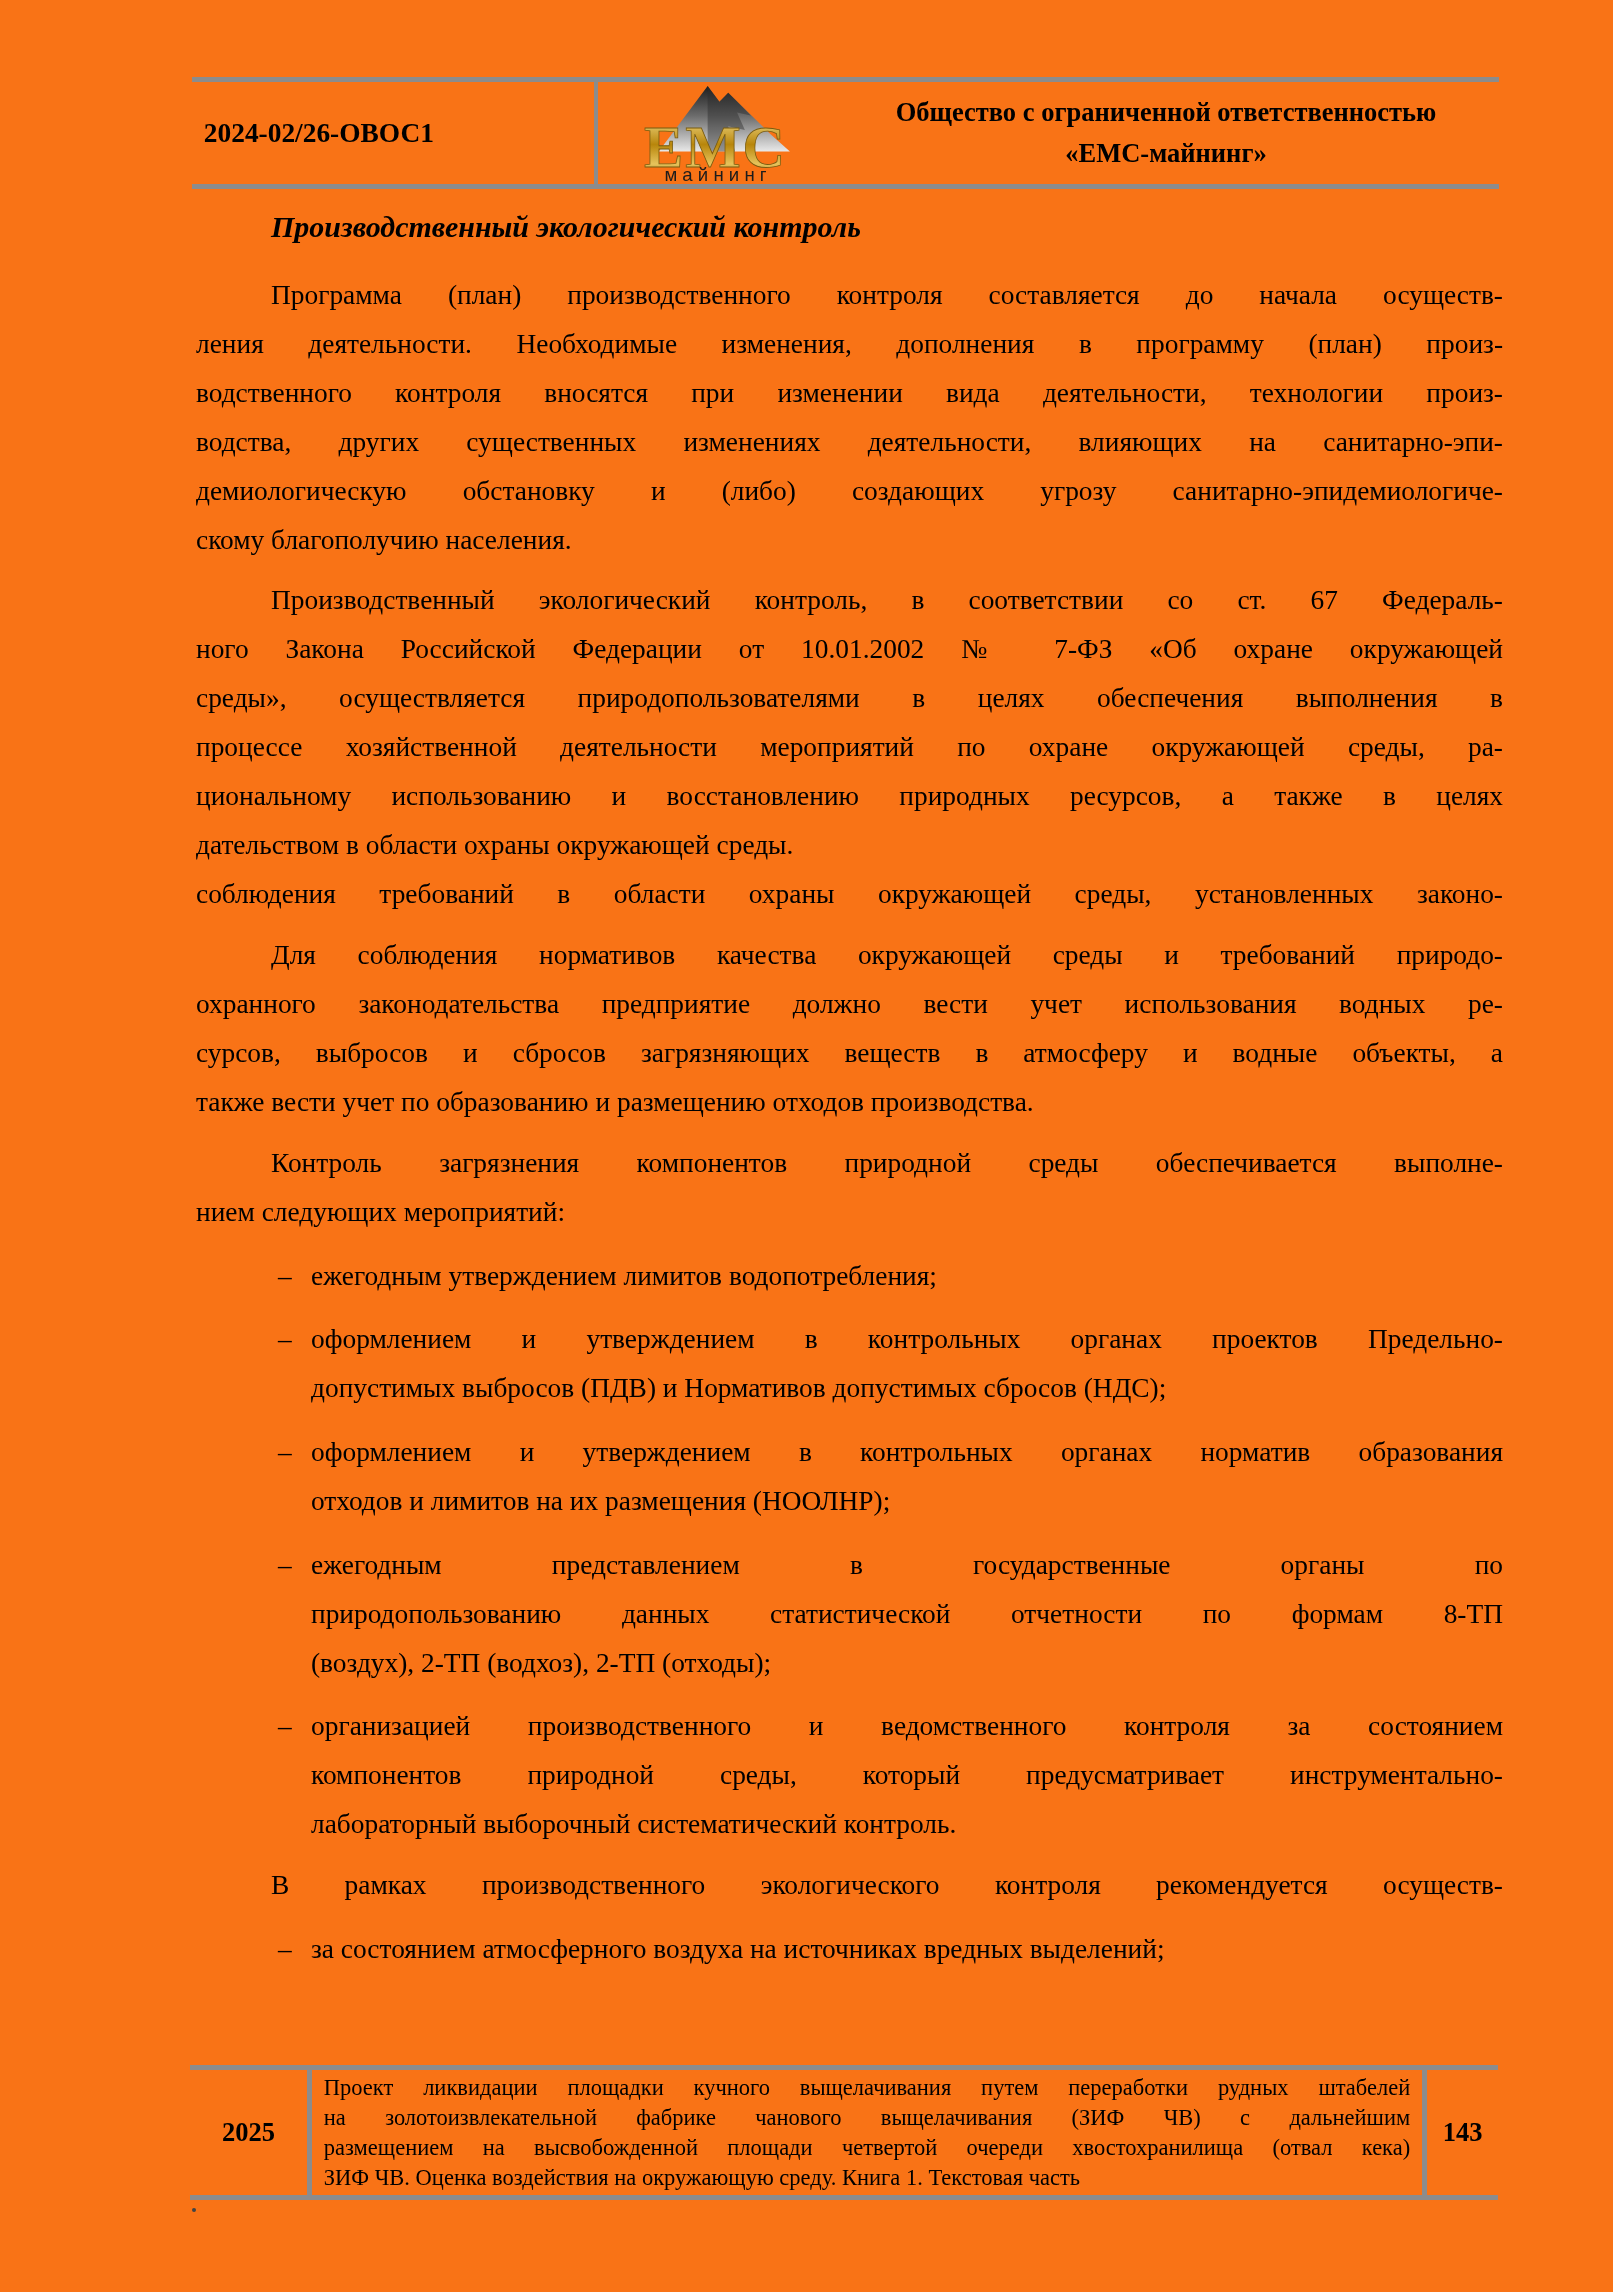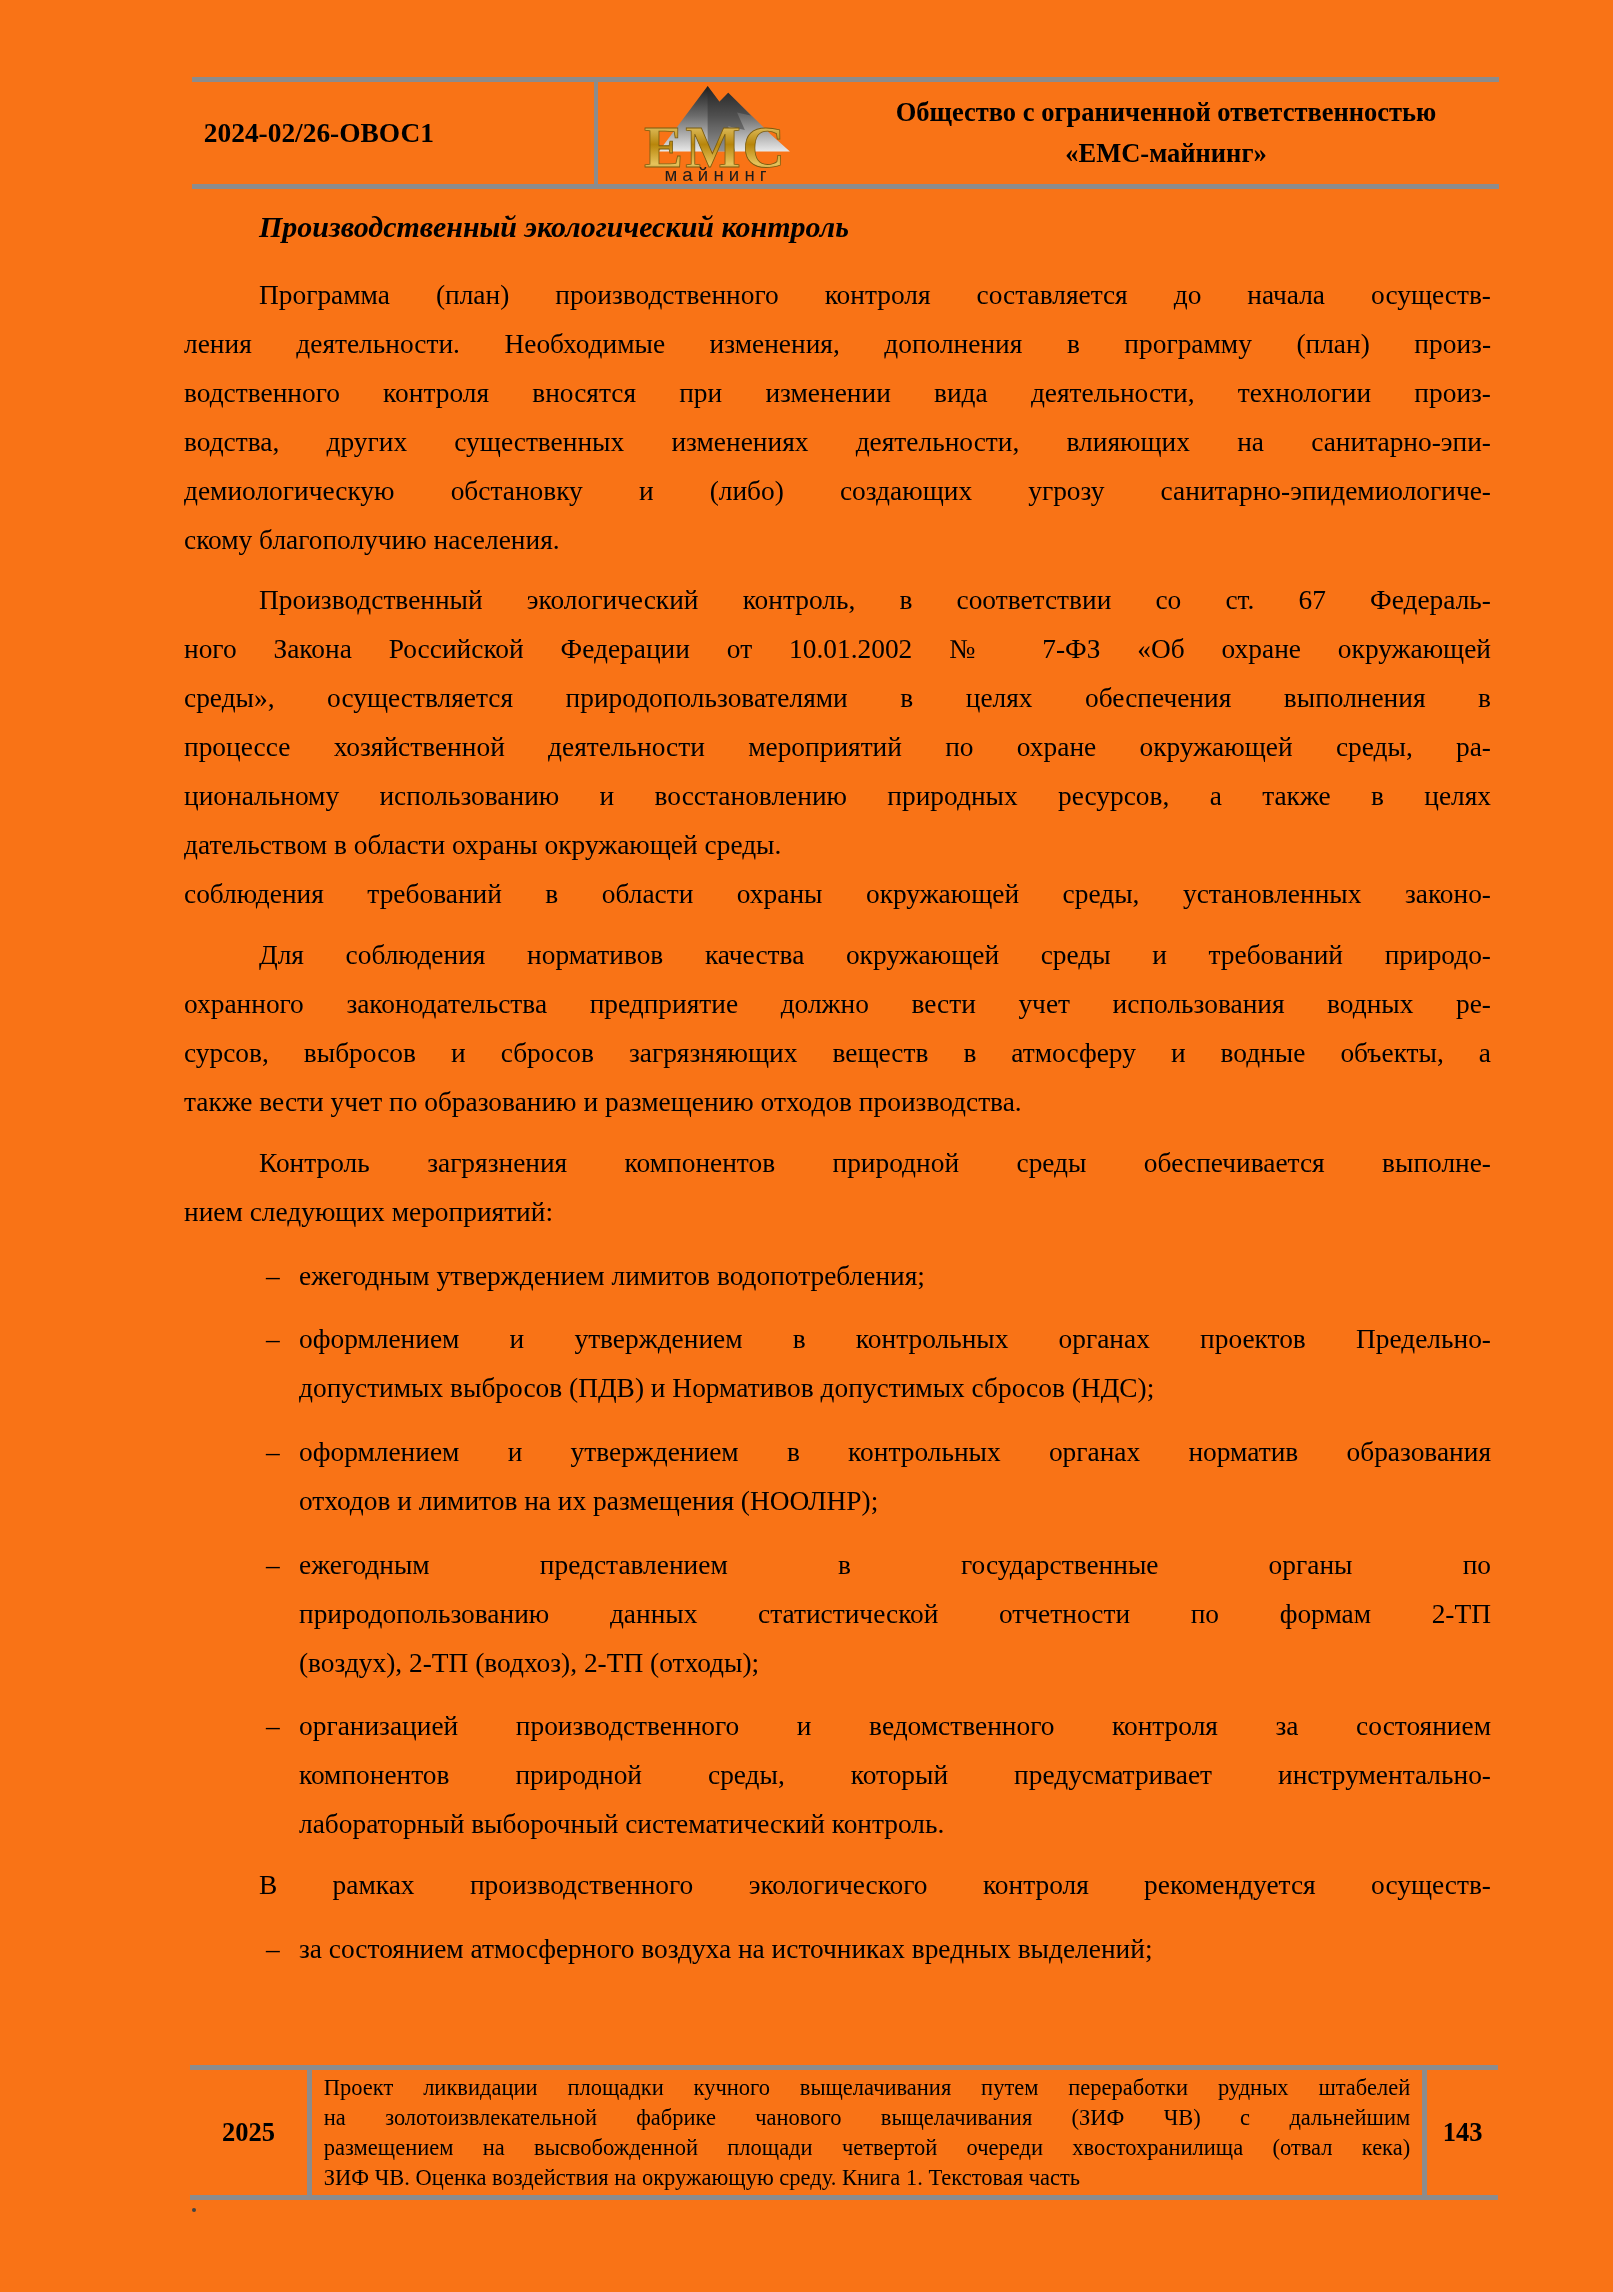--- a/index.html
+++ b/index.html
@@ -9,21 +9,21 @@
   
   .header{position:absolute;left:192px;top:77px;width:1307px;height:112px;box-sizing:border-box;
           border-top:5.9px solid #8c8c8c;border-bottom:5.9px solid #8c8c8c;display:flex;align-items:stretch;}
   .h-left{width:406px;box-sizing:border-box;border-right:4.9px solid #8c8c8c;
           display:flex;align-items:center;padding-left:11.8px;font-weight:bold;font-size:27.4px;}
   .h-logo{width:235px;display:flex;align-items:center;justify-content:center;}
   .h-right{flex:1;display:flex;flex-direction:column;align-items:center;justify-content:center;
            font-weight:bold;font-size:26.5px;line-height:41px;text-align:center;}
 
   
-  .body-content{position:absolute;left:184px;top:202px;width:1307px;font-size:27.4px;line-height:49px;}
+  .body-content{position:absolute;left:196px;top:202px;width:1307px;font-size:27.4px;line-height:49px;}
   .doc-title{font-weight:bold;font-style:italic;font-size:30px;text-indent:75px;margin:0 0 19.6px 0;
              text-align:left;}
   .para{margin:11.8px 0 0 0;}
   .list-item{margin:14.7px 0 0 0;}
   .line{text-align:justify;text-align-last:justify;position:relative;}
   .line.end{text-align:left;text-align-last:auto;}
   .para .line.first{text-indent:75px;}
   .list-item .line{padding-left:115px;}
   .dash{position:absolute;left:82px;top:0;}
 
@@ -130,21 +130,21 @@
         <span>оформлением и утверждением в контрольных органах норматив образования</span>
       </div>
       <div class="line end">отходов и лимитов на их размещения (НООЛНР);</div>
     </div>
 
     <div class="list-item">
       <div class="line">
         <span class="dash">–</span>
         <span>ежегодным представлением в государственные органы по</span>
       </div>
-      <div class="line">природопользованию данных статистической отчетности по формам 2-ТП</div>
+      <div class="line">природопользованию данных статистической отчетности по формам 8-ТП</div>
       <div class="line end">(воздух), 2-ТП (водхоз), 2-ТП (отходы);</div>
     </div>
 
     <div class="list-item">
       <div class="line">
         <span class="dash">–</span>
         <span>организацией производственного и ведомственного контроля за состоянием</span>
       </div>
       <div class="line">компонентов природной среды, который предусматривает инструментально-</div>
       <div class="line end">лабораторный выборочный систематический контроль.</div>

